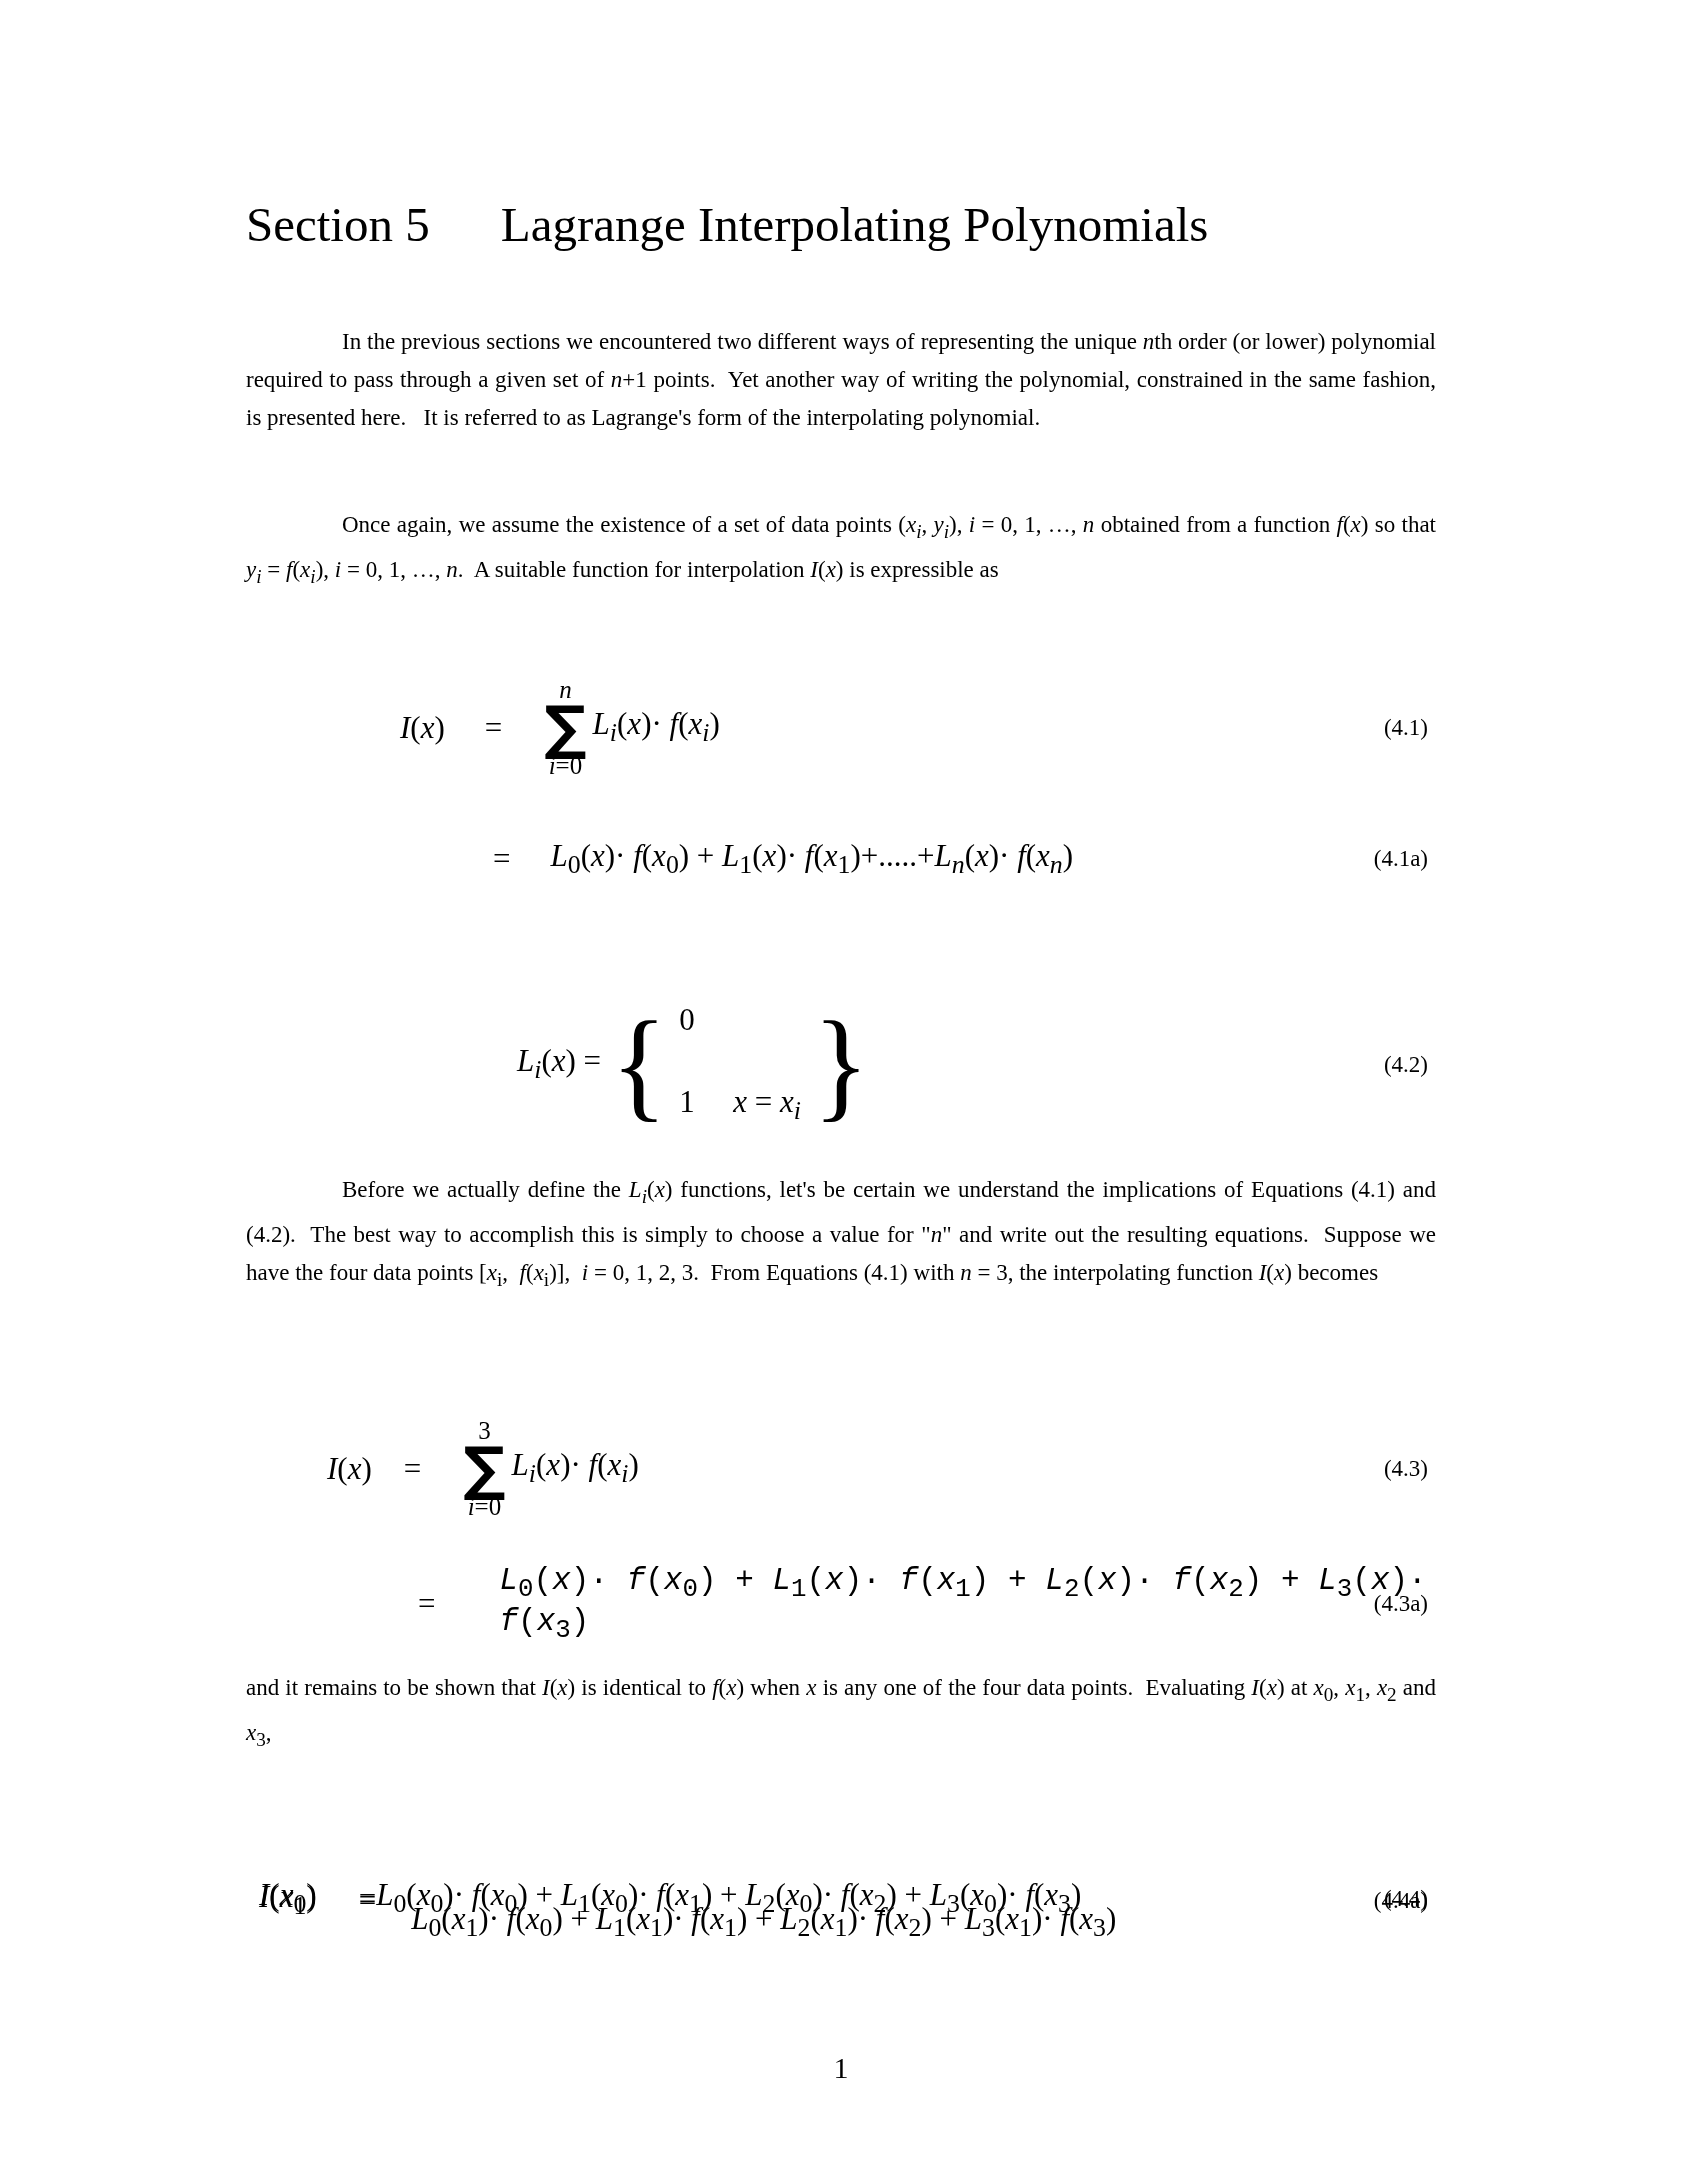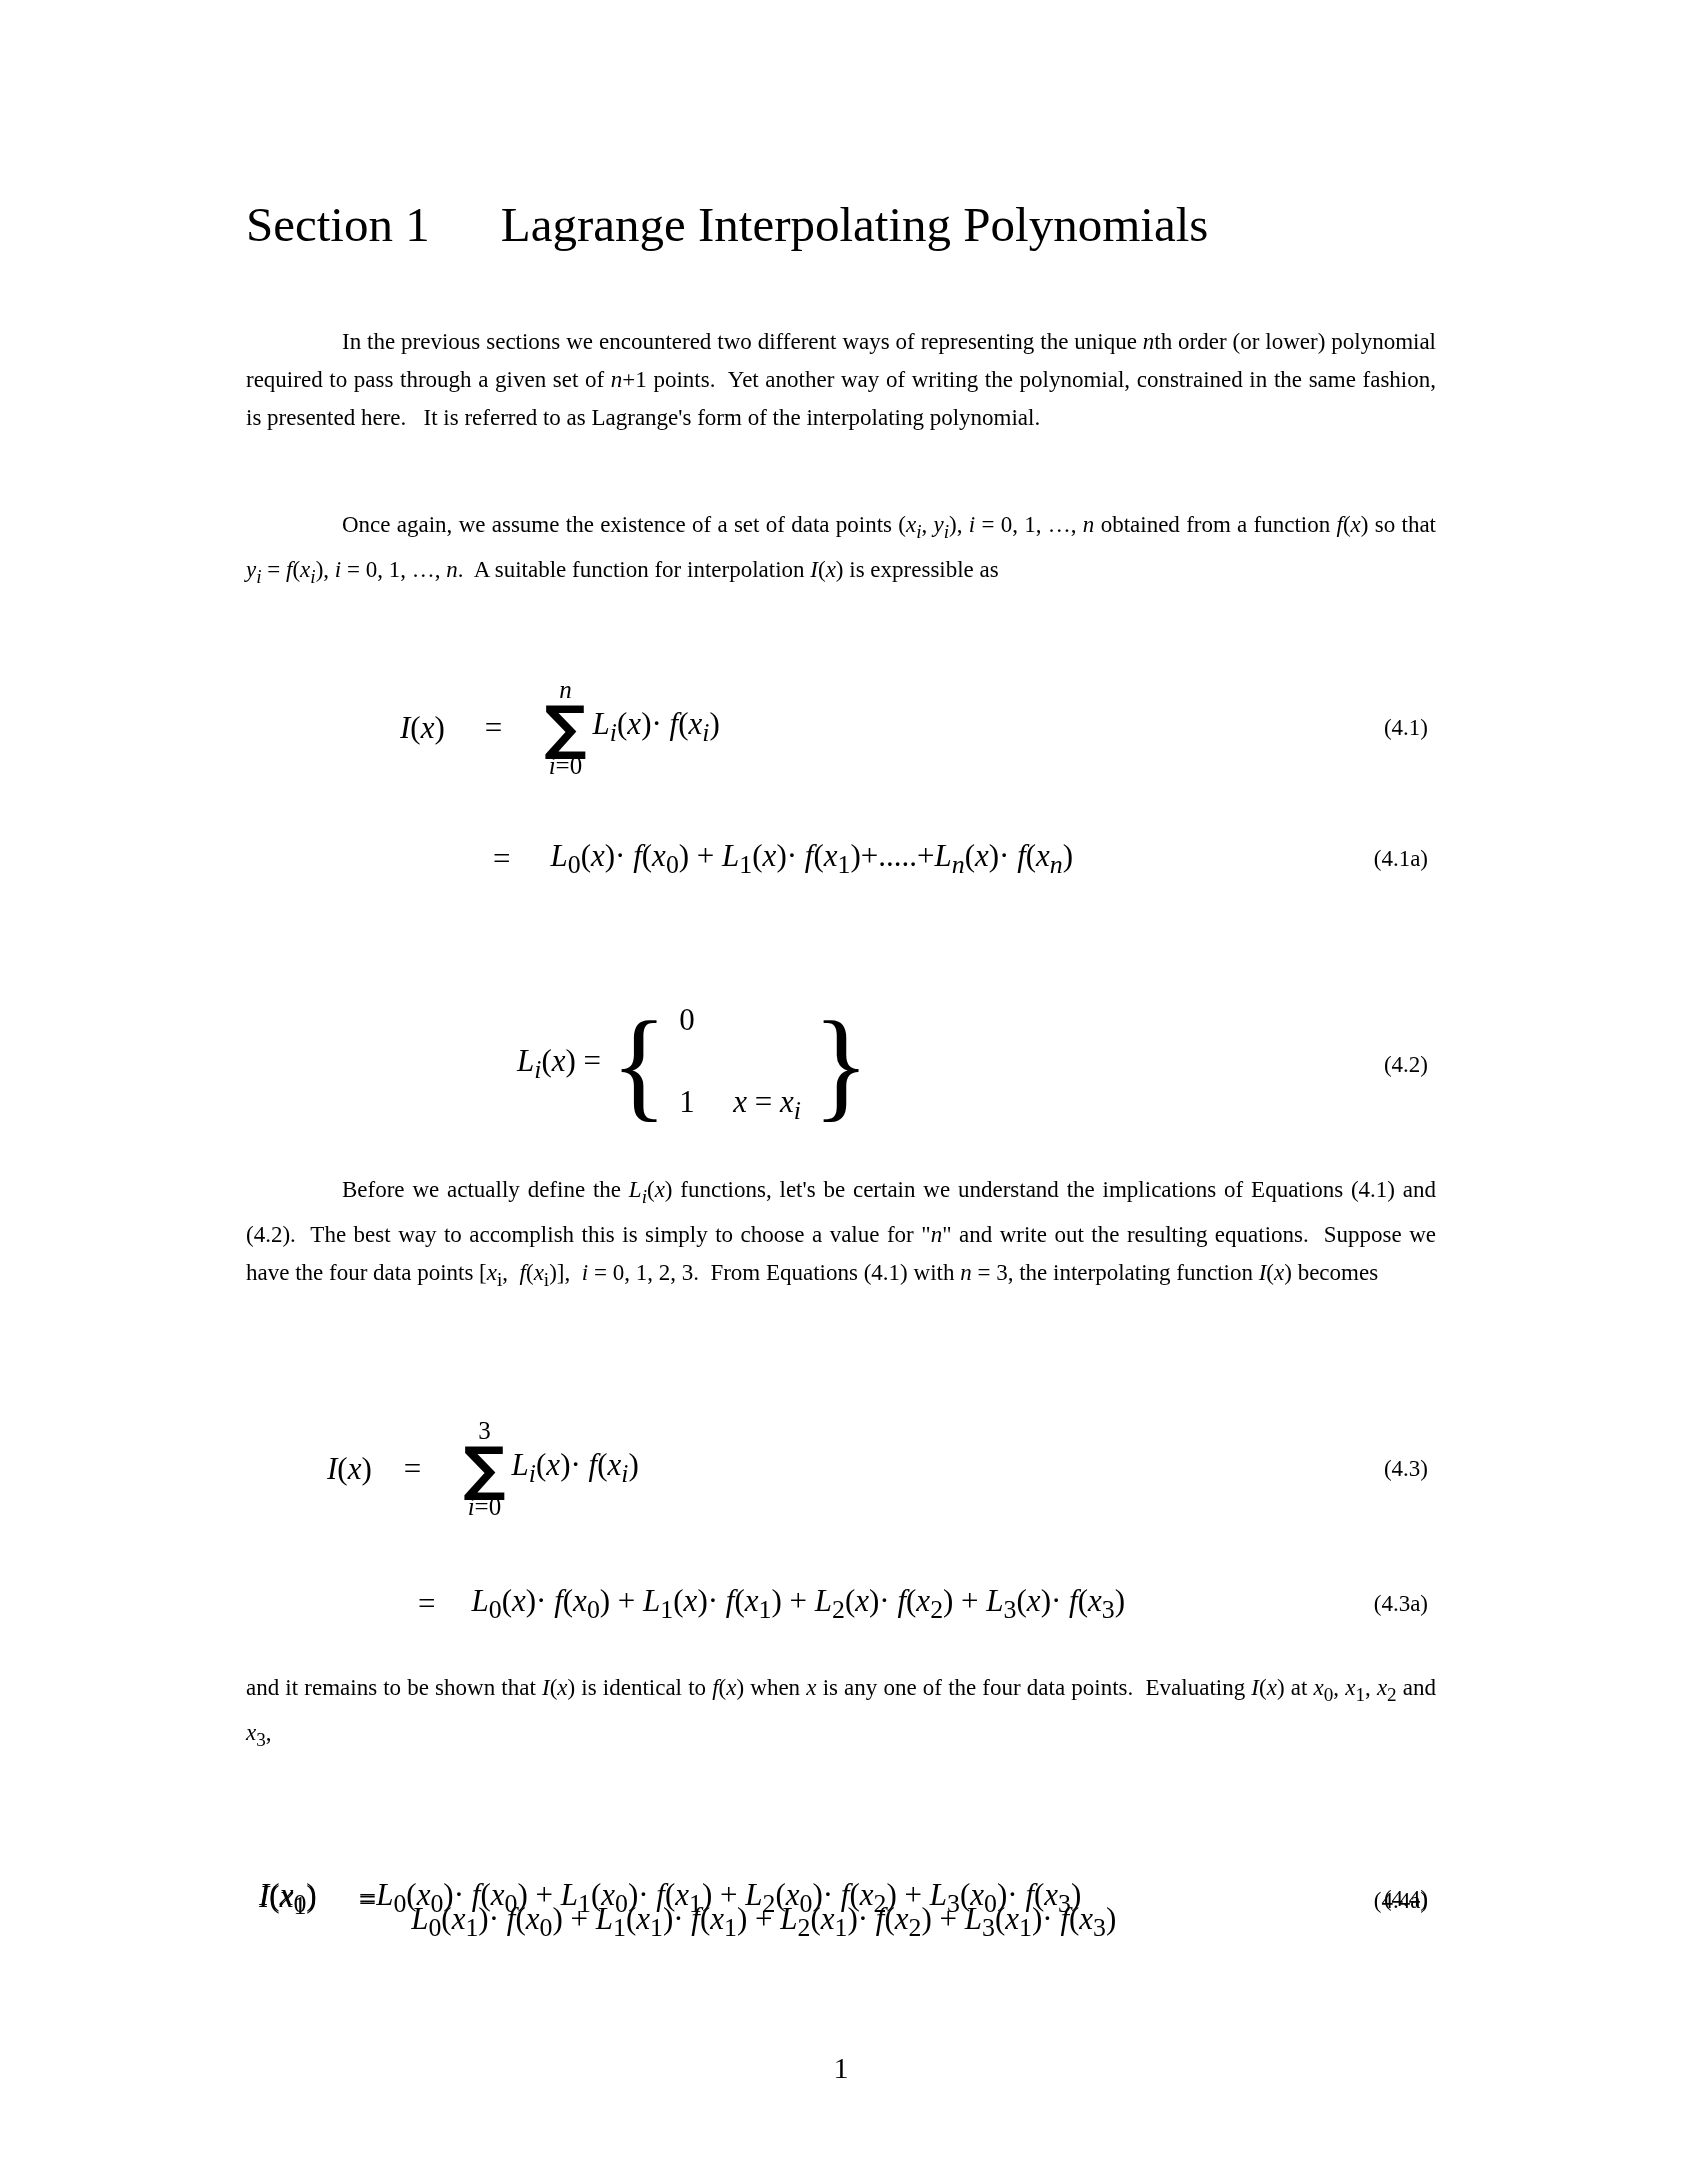--- a/index.html
+++ b/index.html
@@ -88,21 +88,21 @@
     text-align: center;
     font-size: 30px;
   }
 </style>
 </head>
 <body>
 
 <div class="page">
 
   <div class="heading">
-    <span class="section-label">Section 1</span><span class="section-title">Lagrange Interpolating Polynomials</span>
+    <span class="section-label">Section 5</span><span class="section-title">Lagrange Interpolating Polynomials</span>
   </div>
 
   <div class="para indent" style="top:323px;">In the previous sections we encountered two different ways of representing the unique <i>n</i>th order (or lower) polynomial required to pass through a given set of <i>n</i>+1 points.&nbsp; Yet another way of writing the polynomial, constrained in the same fashion, is presented here.&nbsp;&nbsp; It is referred to as Lagrange's form of the interpolating polynomial.</div>
 
   <div class="para indent" style="top:506px;">Once again, we assume the existence of a set of data points (<i>x<sub>i</sub></i>, <i>y<sub>i</sub></i>), <i>i</i> = 0, 1, …, <i>n</i> obtained from a function <i>f</i>(<i>x</i>) so that <i>y<sub>i</sub></i> = <i>f</i>(<i>x<sub>i</sub></i>), <i>i</i> = 0, 1, …, <i>n</i>.&nbsp; A suitable function for interpolation <i>I</i>(<i>x</i>) is expressible as</div>
 
   <div class="eq" style="top:653px;height:149px;">
     <span style="margin-left:154px;"><i>I</i>(<i>x</i>)</span>
     <span style="margin-left:40px;">=</span>
     <span class="sum-stack" style="margin-left:42px;">
@@ -146,21 +146,21 @@
       <span class="sum-upper">3</span>
       <span class="sigma">∑</span>
       <span class="sum-lower"><i>i</i>=0</span>
     </span>
     <span style="margin-left:6px;"><i>L<sub>i</sub></i>(<i>x</i>)· <i>f</i>(<i>x<sub>i</sub></i>)</span>
     <span class="num">(4.3)</span>
   </div>
 
   <div class="eq" style="top:1572px;height:64px;">
     <span style="margin-left:172px;">=</span>
-    <span style="margin-left:36px;"><i>L</i><sub>0</sub>(<i>x</i>)· <i>f</i>(<i>x</i><sub>0</sub>) + <i>L</i><sub>1</sub>(<i>x</i>)· <i>f</i>(<i>x</i><sub>1</sub>) + <i>L</i><sub>2</sub>(<i>x</i>)· <i>f</i>(<i>x</i><sub>2</sub>) + <i>L</i><sub>3</sub>(<i>x</i>)· <i>f</i>(<i>x</i><sub>3</sub>)</span>
+    <span style="margin-left:64px;font-family:Liberation Mono, monospace;"><i>L</i><sub>0</sub>(<i>x</i>)· <i>f</i>(<i>x</i><sub>0</sub>) + <i>L</i><sub>1</sub>(<i>x</i>)· <i>f</i>(<i>x</i><sub>1</sub>) + <i>L</i><sub>2</sub>(<i>x</i>)· <i>f</i>(<i>x</i><sub>2</sub>) + <i>L</i><sub>3</sub>(<i>x</i>)· <i>f</i>(<i>x</i><sub>3</sub>)</span>
     <span class="num">(4.3a)</span>
   </div>
 
   <div class="para" style="top:1669px;">and it remains to be shown that <i>I</i>(<i>x</i>) is identical to <i>f</i>(<i>x</i>) when <i>x</i> is any one of the four data points.&nbsp; Evaluating <i>I</i>(<i>x</i>) at <i>x</i><sub>0</sub>, <i>x</i><sub>1</sub>, <i>x</i><sub>2</sub> and <i>x</i><sub>3</sub>,</div>
 
   <div class="eq" style="top:1864px;height:69px;">
     <span style="margin-left:13px;"><i>I</i>(<i>x</i><sub>0</sub>)</span>
     <span style="margin-left:42px;">=</span>
     <span style=""><i>L</i><sub>0</sub>(<i>x</i><sub>0</sub>)· <i>f</i>(<i>x</i><sub>0</sub>) + <i>L</i><sub>1</sub>(<i>x</i><sub>0</sub>)· <i>f</i>(<i>x</i><sub>1</sub>) + <i>L</i><sub>2</sub>(<i>x</i><sub>0</sub>)· <i>f</i>(<i>x</i><sub>2</sub>) + <i>L</i><sub>3</sub>(<i>x</i><sub>0</sub>)· <i>f</i>(<i>x</i><sub>3</sub>)</span>
     <span class="num">(4.4)</span>

